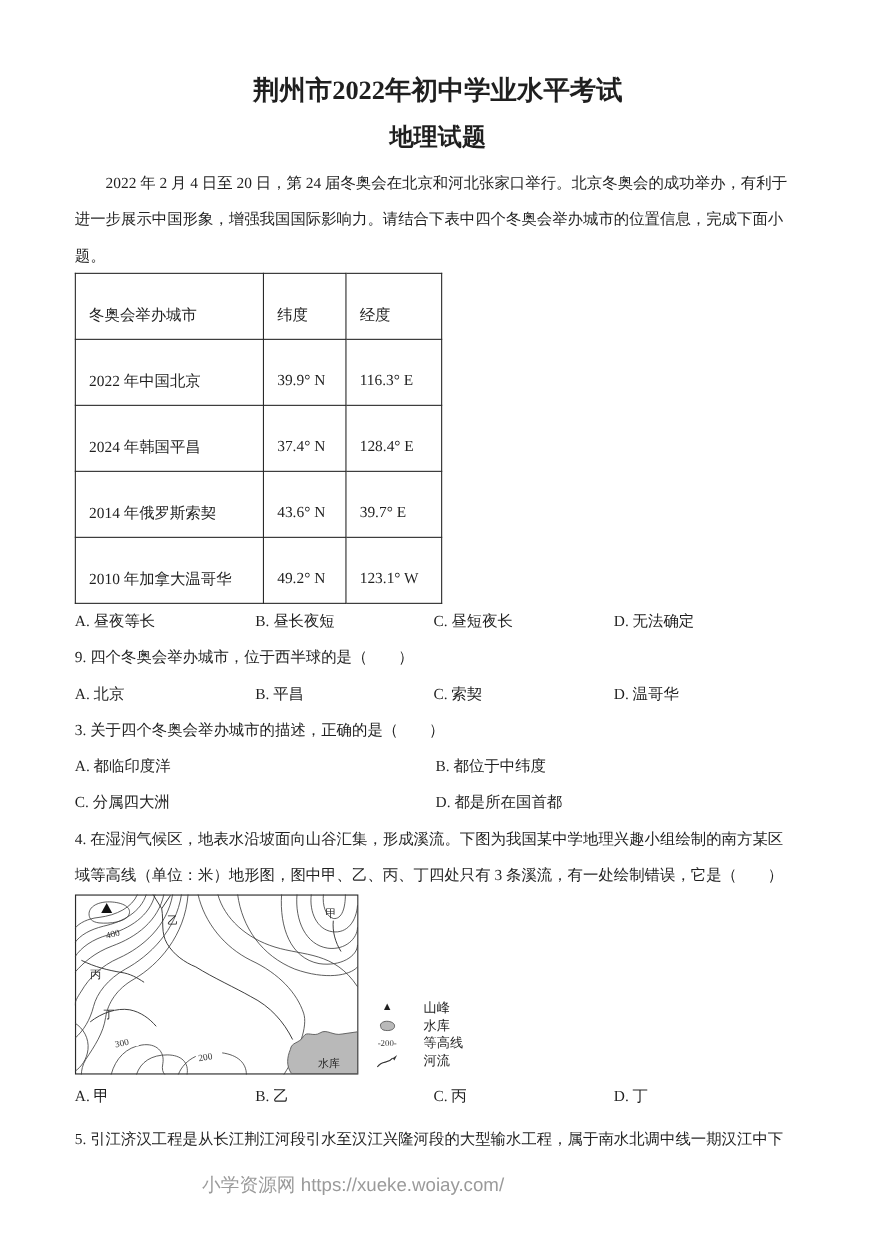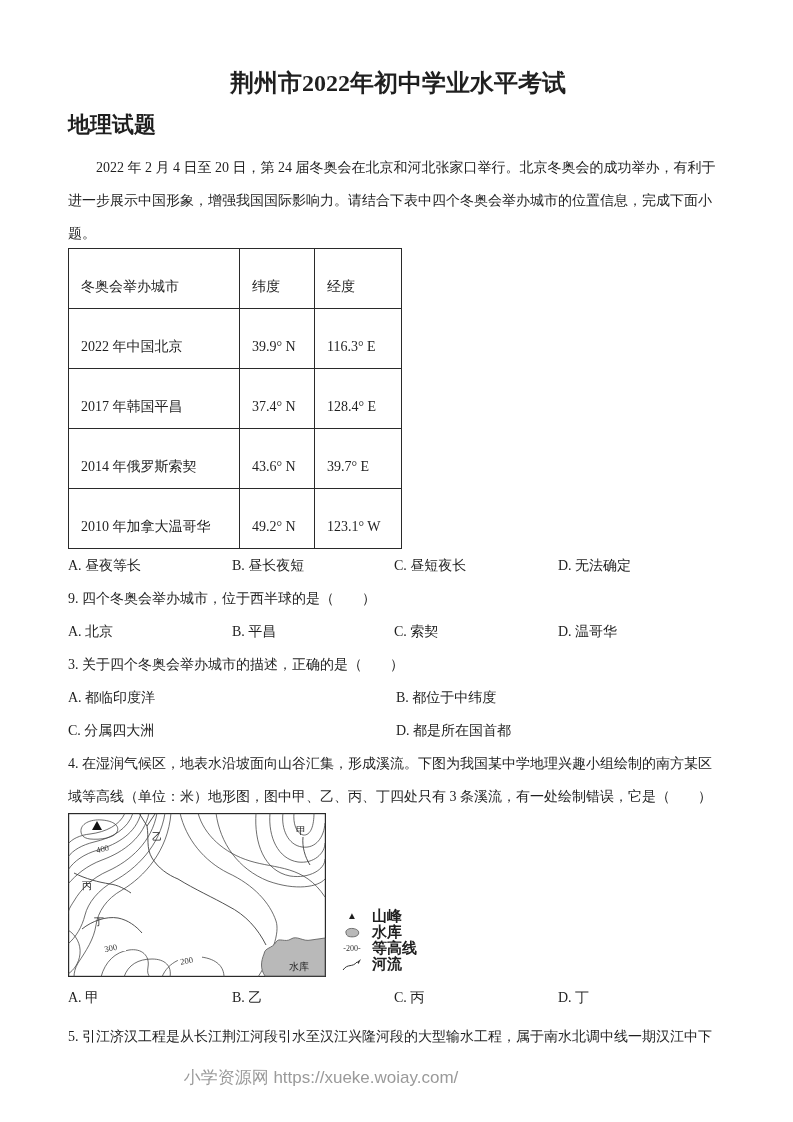--- a/index.html
+++ b/index.html
@@ -2,39 +2,39 @@
 <html><head>
 <meta charset="utf-8">
 <style>
   html,body{margin:0;padding:0;background:#ffffff;}
   .page{
     position:relative;width:793px;height:1122px;background:#fff;overflow:hidden;
     font-family:"Liberation Serif","DejaVu Serif",serif;color:#1f1f1f;
   }
   .content{position:absolute;left:68px;top:0;width:660px;}
   .title{margin:68px 0 0;font-size:24px;line-height:30px;font-weight:bold;text-align:center;white-space:nowrap;}
-  .subtitle{margin:13px 0 0;font-size:22px;line-height:28px;font-weight:bold;white-space:nowrap;}
+  .subtitle{margin:13px 0 0;font-size:22px;line-height:28px;font-weight:bold;text-align:center;white-space:nowrap;}
   .intro{margin-top:12px;}
   .bline{font-size:14px;line-height:33px;white-space:nowrap;}
   .indent{text-indent:28px;}
   table.qtable{border-collapse:collapse;margin-top:-2px;}
   table.qtable td{border:1px solid #2a2a2a;height:43px;padding:16px 6px 0 12px;font-size:14px;vertical-align:middle;white-space:nowrap;}
   td.c1{width:152px;} td.c2{width:56px;} td.c3{width:68px;}
   .q1t{margin-top:20px;}
   .opts{position:relative;height:33px;}
   .opts span{position:absolute;top:0;line-height:33px;font-size:14px;white-space:nowrap;}
   .o1{left:0;} .o2{left:164px;} .o3{left:326px;} .o4{left:490px;}
   .twocol .o2{left:328px;}
   .figure{display:flex;align-items:flex-start;margin-top:0;height:164px;}
   .legend{display:flex;flex-direction:column;margin:95px 0 0 13px;}
   .legend-item{display:flex;align-items:center;height:16px;}
   .legend-sym{width:26px;display:flex;justify-content:center;align-items:center;color:#1f1f1f;}
   .sym-peak{font-size:10px;line-height:10px;}
   .sym-contour{font-size:8px;letter-spacing:0;color:#333;font-family:"Liberation Serif",serif;text-align:center;}
-  .legend-label{font-size:15px;margin-left:7px;white-space:nowrap;font-weight:bold;}
+  .legend-label{font-size:12px;margin-left:20px;white-space:nowrap;}
   .q4opts{margin-top:4px;}
   .q5{margin-top:6px;}
   .footer{
     position:absolute;left:0;top:1066px;width:642px;text-align:center;
     font-family:"Liberation Sans","DejaVu Sans",sans-serif;font-size:17px;color:#9a9a9a;white-space:nowrap;
   }
   svg text{font-family:"Liberation Serif","DejaVu Serif",serif;}
   .ctr{fill:none;stroke:#3d3d3d;stroke-width:0.75;}
   .stream{fill:none;stroke:#3d3d3d;stroke-width:0.9;}
   .maplabel{font-size:10px;fill:#222;}
@@ -61,21 +61,21 @@
           <td class="c1">冬奥会举办城市</td>
           <td class="c2">纬度</td>
           <td class="c3">经度</td>
         </tr>
         <tr>
           <td>2022 年中国北京</td>
           <td>39.9° N</td>
           <td>116.3° E</td>
         </tr>
         <tr>
-          <td>2017 年韩国平昌</td>
+          <td>2024 年韩国平昌</td>
           <td>37.4° N</td>
           <td>128.4° E</td>
         </tr>
         <tr>
           <td>2014 年俄罗斯索契</td>
           <td>43.6° N</td>
           <td>39.7° E</td>
         </tr>
         <tr>
           <td>2010 年加拿大温哥华</td>

